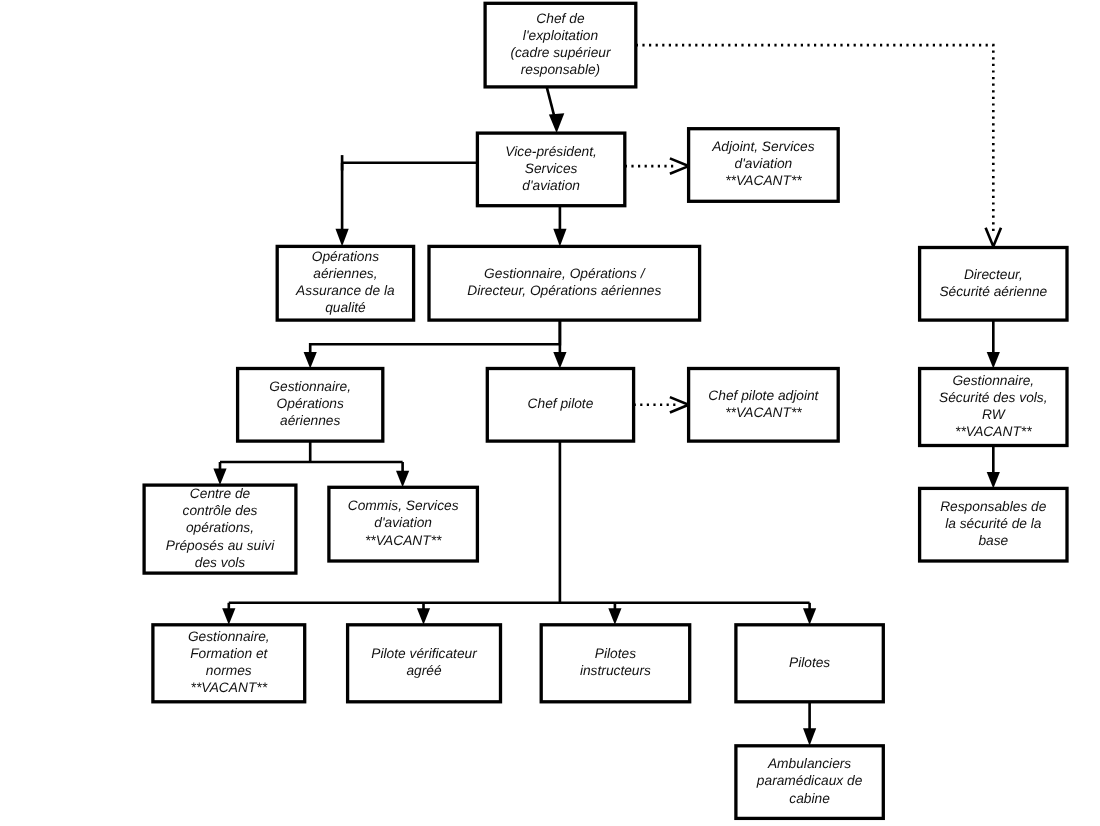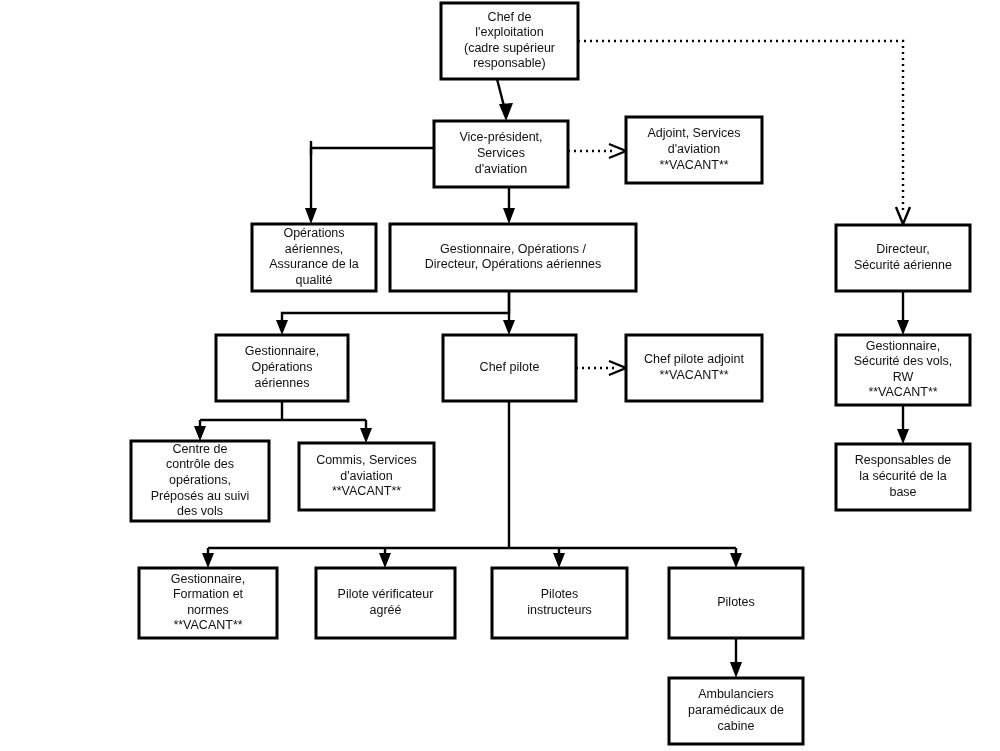--- a/index.html
+++ b/index.html
@@ -7,20 +7,21 @@
     padding: 0;
     background: #ffffff;
   }
   #chart-root {
     position: relative;
     width: 1000px;
     height: 751px;
     background: #ffffff;
     font-family: "Liberation Sans", sans-serif;
     overflow: hidden;
+    font-style: italic;
   }
   svg#org-svg {
     position: absolute;
     left: 0;
     top: 0;
     width: 1000px;
     height: 751px;
   }
   .node-box {
     fill: #ffffff;

